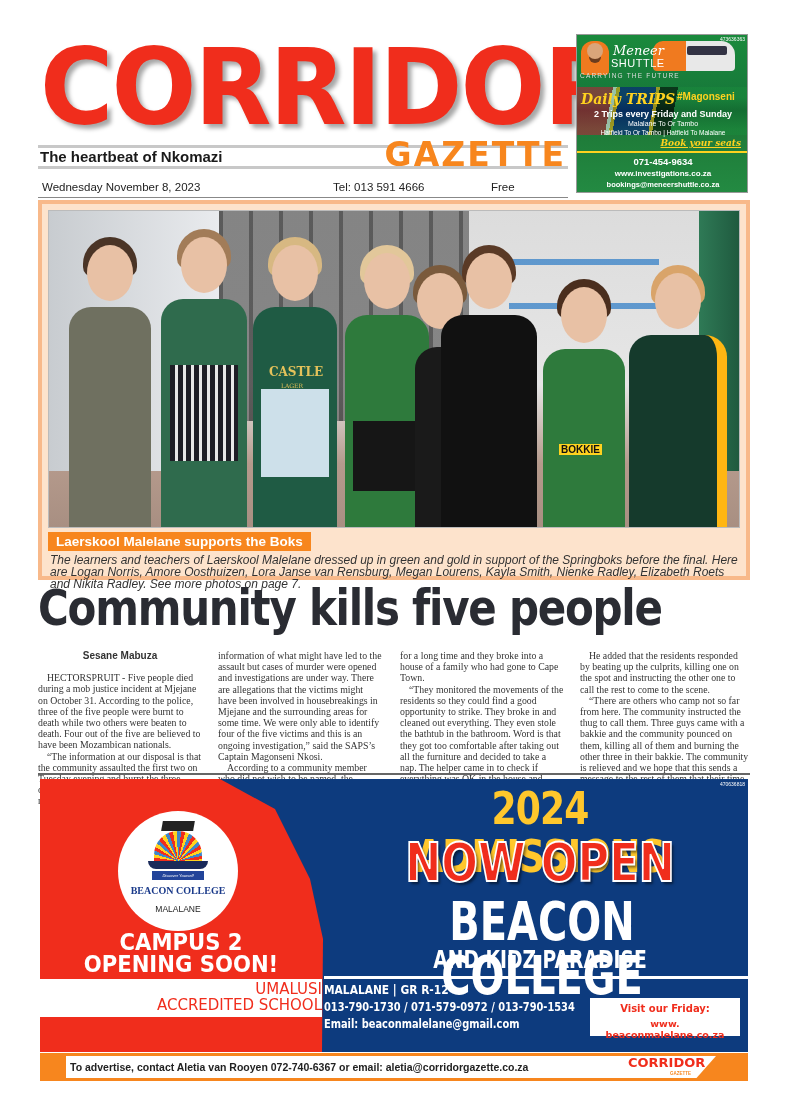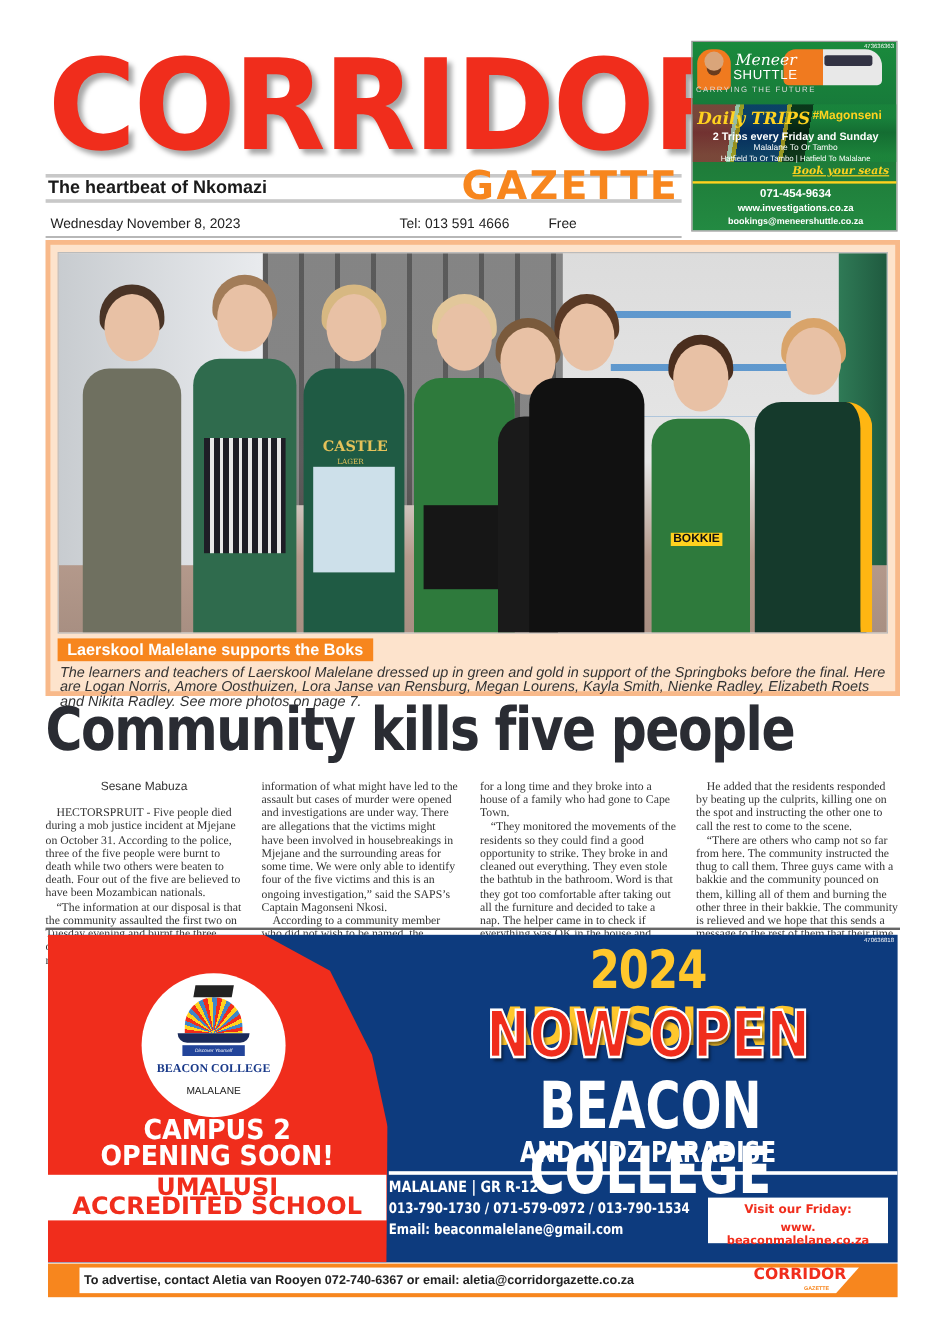--- a/index.html
+++ b/index.html
@@ -8,21 +8,21 @@
 
   
   .masthead { position: absolute; left: 38px; top: 34px; width: 530px; height: 160px; }
   .logo-main { position: absolute; left: 2px; top: 2px; font-family: "DejaVu Sans", sans-serif; font-weight: 900; font-size: 100px; letter-spacing: -2px; color: #f02d1c; line-height: 1; text-shadow: 4px 4px 4px rgba(0,0,0,0.35); transform: scaleY(1.05); transform-origin: top left; }
   .tagline-band { position: absolute; left: 0; top: 111px; width: 530px; height: 24px; border-top: 3px solid #c8c8c8; border-bottom: 3px solid #c8c8c8; }
   .tagline { position: absolute; left: 2px; top: 114px; font-size: 15px; font-weight: bold; color: #1a1a1a; }
   .logo-sub { position: absolute; right: 2px; top: 104px; font-family: "DejaVu Sans", sans-serif; font-weight: 900; font-size: 33px; letter-spacing: 2px; color: #f7861e; line-height: 1; }
   .dateline { position: absolute; left: 0; top: 146px; width: 530px; height: 18px; border-bottom: 1.5px solid #888; font-size: 11.5px; color: #222; }
   .dateline .date { position: absolute; left: 4px; top: 1px; }
   .dateline .tel { position: absolute; left: 295px; top: 1px; }
-  .dateline .price { position: absolute; left: 396px; top: 1px; padding-left: 23px; }
+  .dateline .price { position: absolute; left: 430px; top: 1px; padding-left: 23px; }
 
   
   .shuttle-ad { position: absolute; left: 576px; top: 34px; width: 172px; height: 159px; background: linear-gradient(#1a8a3c 0%, #17783a 40%, #0d4a26 48%, #1e7a38 60%, #238a42 100%); overflow: hidden; border: 1px solid #999; }
   .shuttle-ad .stripe { position: absolute; left: 0; top: 52px; width: 172px; height: 48px; background: linear-gradient(100deg, #c41e3a 0 20%, #ffffff 20% 22%, #ffb612 22% 24%, #001489 24% 44%, #ffb612 44% 46%, #000 46% 56%, #1a8a3c 56% 100%); opacity: 0.55; }
   .shuttle-ad .reg { position: absolute; right: 2px; top: 1px; font-size: 5px; color: #fff; }
   .shuttle-ad .van { position: absolute; left: 76px; top: 6px; width: 82px; height: 30px; border-radius: 10px 14px 4px 4px; background: linear-gradient(90deg, #f07a1f 0 40%, #e8e8e8 40% 100%); }
   .shuttle-ad .van::after { content: ""; position: absolute; left: 34px; top: 5px; width: 40px; height: 9px; background: #334; border-radius: 2px; }
   .shuttle-ad .man { position: absolute; left: 4px; top: 6px; width: 28px; height: 34px; background: #f07a1f; border-radius: 12px 12px 4px 4px; }
   .shuttle-ad .man::before { content: ""; position: absolute; left: 6px; top: 2px; width: 16px; height: 16px; background: #d9a57a; border-radius: 50%; box-shadow: 0 6px 0 -2px #6b3c1e; }
   .shuttle-ad .brand1 { position: absolute; left: 36px; top: 8px; font-family: "DejaVu Serif", serif; font-style: italic; font-size: 13px; color: #fff; }
@@ -56,36 +56,36 @@
   .caption-tag { position: absolute; left: 6px; top: 328px; padding: 2px 8px; background: #f7861e; color: #fff; font-weight: bold; font-size: 13.5px; }
   .caption-text { position: absolute; left: 8px; top: 350px; width: 690px; font-size: 12px; line-height: 12px; color: #333; font-style: italic; }
 
   
   .headline { position: absolute; left: 38px; top: 582px; width: 712px; font-family: "DejaVu Sans", sans-serif; font-weight: 900; font-size: 50px; letter-spacing: -1.5px; color: #2a2c33; white-space: nowrap; transform: scaleX(0.84); transform-origin: left top; line-height: 1.05; }
 
   
   .article { position: absolute; left: 38px; top: 650px; width: 712px; height: 116px; font-family: "Liberation Serif", serif; font-size: 9.8px; line-height: 11.2px; color: #333; }
   .col { position: absolute; top: 0; width: 164px; }
   .col p { text-indent: 9px; }
-  .byline { font-family: "Liberation Sans", sans-serif; font-weight: normal; font-size: 10px; text-align: center; color: #333; margin-bottom: 11px; text-indent: 0 !important; }
+  .byline { font-family: "Liberation Sans", sans-serif; font-weight: bold; font-size: 10px; text-align: center; color: #333; margin-bottom: 11px; text-indent: 0 !important; }
   .rule-bottom { position: absolute; left: 38px; top: 773px; width: 712px; height: 2px; background: #666; }
 
   
   .school-ad { position: absolute; left: 40px; top: 779px; width: 708px; height: 273px; background: #0d3b7e; overflow: hidden; }
   .school-ad .red { position: absolute; left: 0; top: 0; width: 300px; height: 273px; background: #f02d1c; border-radius: 0 0 0 0; clip-path: polygon(0 0, 180px 0, 235px 30px, 270px 100px, 283px 160px, 282px 273px, 0 273px); }
   .school-ad .crest { position: absolute; left: 78px; top: 32px; width: 120px; height: 120px; border-radius: 50%; background: #fff; }
   .school-ad .sunburst { position: absolute; left: 36px; top: 20px; width: 48px; height: 30px; border-radius: 24px 24px 0 0; background: repeating-conic-gradient(from 270deg at 50% 100%, #f02d1c 0 8deg, #ffd21f 8deg 16deg, #3f86c9 16deg 24deg); }
   .school-ad .cap { position: absolute; left: 44px; top: 10px; width: 32px; height: 10px; background: #222; transform: skewX(-10deg); }
   .school-ad .book { position: absolute; left: 30px; top: 50px; width: 60px; height: 8px; background: #1a2a5a; border-radius: 0 0 30px 30px; }
   .school-ad .ribbon { position: absolute; left: 34px; top: 60px; width: 52px; height: 9px; background: #22449a; color: #fff; font-size: 4px; text-align: center; line-height: 9px; font-style: italic; }
   .school-ad .crest-name { position: absolute; left: 0; width: 120px; top: 74px; text-align: center; font-family: "Liberation Serif", serif; font-size: 10px; font-weight: bold; color: #1a3a8a; }
   .school-ad .crest-loc { position: absolute; left: 0; width: 120px; top: 93px; text-align: center; font-family: Liberation Sans, sans-serif; font-size: 8.5px; color: #222; }
   .school-ad .campus { position: absolute; left: 0; width: 282px; top: 152px; text-align: center; font-family: "DejaVu Sans", sans-serif; font-weight: 900; font-size: 23px; color: #fff; line-height: 22px; transform: scaleX(0.92); }
   .school-ad .umalusi-band { position: absolute; left: 0; top: 200px; width: 282px; height: 38px; background: #fff; }
-  .school-ad .umalusi { position: absolute; left: 0; width: 282px; top: 202px; text-align: center; font-family: "DejaVu Sans", sans-serif; font-weight: 700; font-size: 20px; color: #f02d1c; line-height: 16px; }
+  .school-ad .umalusi { position: absolute; left: 0; width: 282px; top: 202px; text-align: right; font-family: "DejaVu Sans", sans-serif; font-weight: 400; font-size: 15px; color: #f02d1c; line-height: 16px; }
   .school-ad .code { position: absolute; right: 3px; top: 2px; font-size: 5px; color: #fff; }
   .school-ad .admissions { position: absolute; left: 300px; width: 400px; top: 6px; text-align: center; font-family: "DejaVu Sans", sans-serif; font-weight: 900; font-size: 44px; color: #ffc72c; letter-spacing: -1px; transform: scaleX(0.82); line-height: 48px; }
   .school-ad .nowopen { position: absolute; left: 300px; width: 400px; top: 56px; text-align: center; font-family: "DejaVu Sans", sans-serif; font-weight: 900; font-size: 54px; color: #f02d1c; -webkit-text-stroke: 2px #fff; transform: scaleX(0.8); line-height: 56px; text-shadow: 3px 3px 3px rgba(0,0,0,0.5); }
   .school-ad .college { position: absolute; left: 292px; width: 420px; top: 116px; text-align: center; font-family: "DejaVu Sans", sans-serif; font-weight: 900; font-size: 54px; color: #fff; transform: scaleX(0.74); line-height: 54px; }
   .school-ad .kidz { position: absolute; left: 300px; width: 400px; top: 168px; text-align: center; font-family: "DejaVu Sans", sans-serif; font-weight: 900; font-size: 24px; color: #fff; transform: scaleX(0.78); line-height: 26px; }
   .school-ad .hr { position: absolute; left: 284px; top: 197px; width: 424px; height: 3px; background: #fff; }
   .school-ad .info { position: absolute; left: 284px; font-family: "DejaVu Sans", sans-serif; font-weight: bold; color: #fff; font-size: 12px; white-space: nowrap; transform: scaleX(0.82); transform-origin: left top; }
   .school-ad .grade { top: 203px; font-size: 13px; }
   .school-ad .phones { top: 221px; }
   .school-ad .email { top: 238px; }

